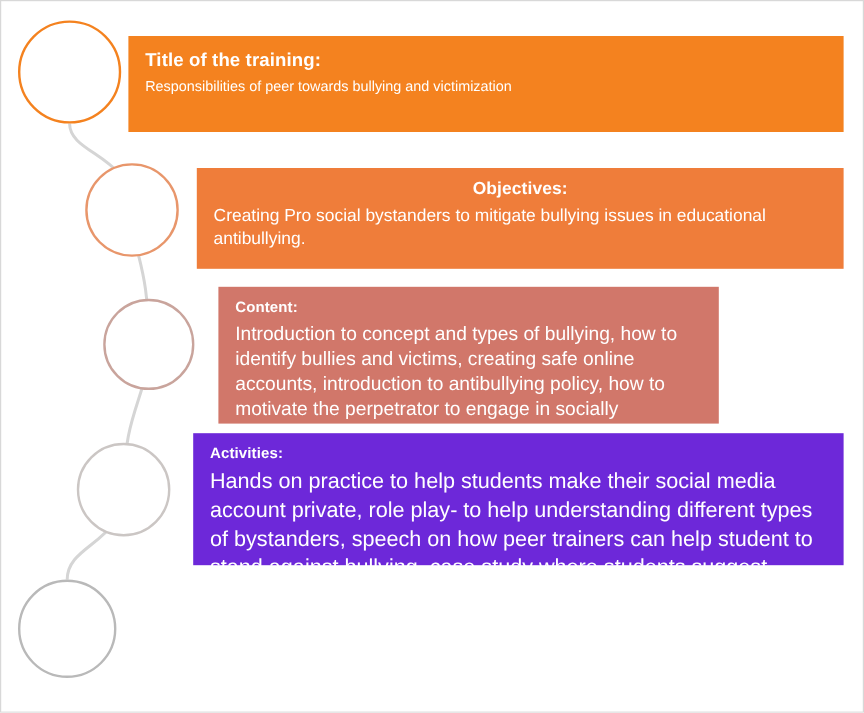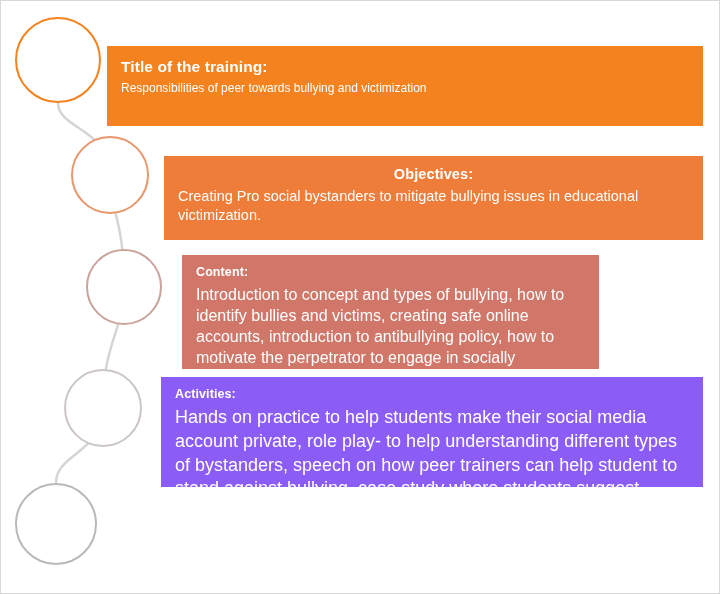--- a/index.html
+++ b/index.html
@@ -30,21 +30,20 @@
     width: 720px;
     height: 594px;
     pointer-events: none;
   }
 
   .bar {
     position: absolute;
     box-sizing: border-box;
     padding: 8px 14px 10px 14px;
     color: #ffffff;
-    margin-top: 16px;
   }
   .bar .bar-title {
     font-weight: bold;
     display: block;
     margin-bottom: 5px;
     letter-spacing: 0.1px;
   }
   .bar .bar-body {
     display: block;
     line-height: 1.32;
@@ -95,21 +94,21 @@
   #row3-bar .bar-title { font-size: 12.5px; }
   #row3-bar .bar-body { font-size: 16px; }
   #row3-circle {
     left: 85px; top: 248px; width: 76px; height: 76px;
     border: 2px solid #c9a49c;
   }
 
   
   #row4-bar {
     left: 160px; top: 360px; width: 542px; height: 110px;
-    background: #8b5cf6;
+    background: #6d28d9;
     font-size: 12.5px;
     padding-top: 10px;
   }
   #row4-bar .bar-title { font-size: 12.5px; }
   #row4-bar .bar-body { font-size: 18px; }
   #row4-circle {
     left: 63px; top: 368px; width: 78px; height: 78px;
     border: 2px solid #cbc6c4;
   }
 
@@ -137,21 +136,21 @@
   </svg>
 
   <div class="bar" id="row1-bar">
     <span class="bar-title">Title of the training:</span>
     <span class="bar-body">Responsibilities of peer towards bullying and victimization</span>
   </div>
   <div class="circle" id="row1-circle"></div>
 
   <div class="bar" id="row2-bar">
     <span class="bar-title">Objectives:</span>
-    <span class="bar-body">Creating Pro social bystanders to mitigate bullying issues in educational victimization.</span>
+    <span class="bar-body">Creating Pro social bystanders to mitigate bullying issues in educational antibullying.</span>
   </div>
   <div class="circle" id="row2-circle"></div>
 
   <div class="bar" id="row3-bar">
     <span class="bar-title">Content:</span>
     <span class="bar-body">Introduction to concept and types of bullying, how to identify bullies and victims, creating safe online accounts, introduction to antibullying policy, how to motivate the perpetrator to engage in socially acceptable activities, how to help victimized children to cope with trauma and stand up to bullying.</span>
   </div>
   <div class="circle" id="row3-circle"></div>
 
   <div class="bar" id="row4-bar">

